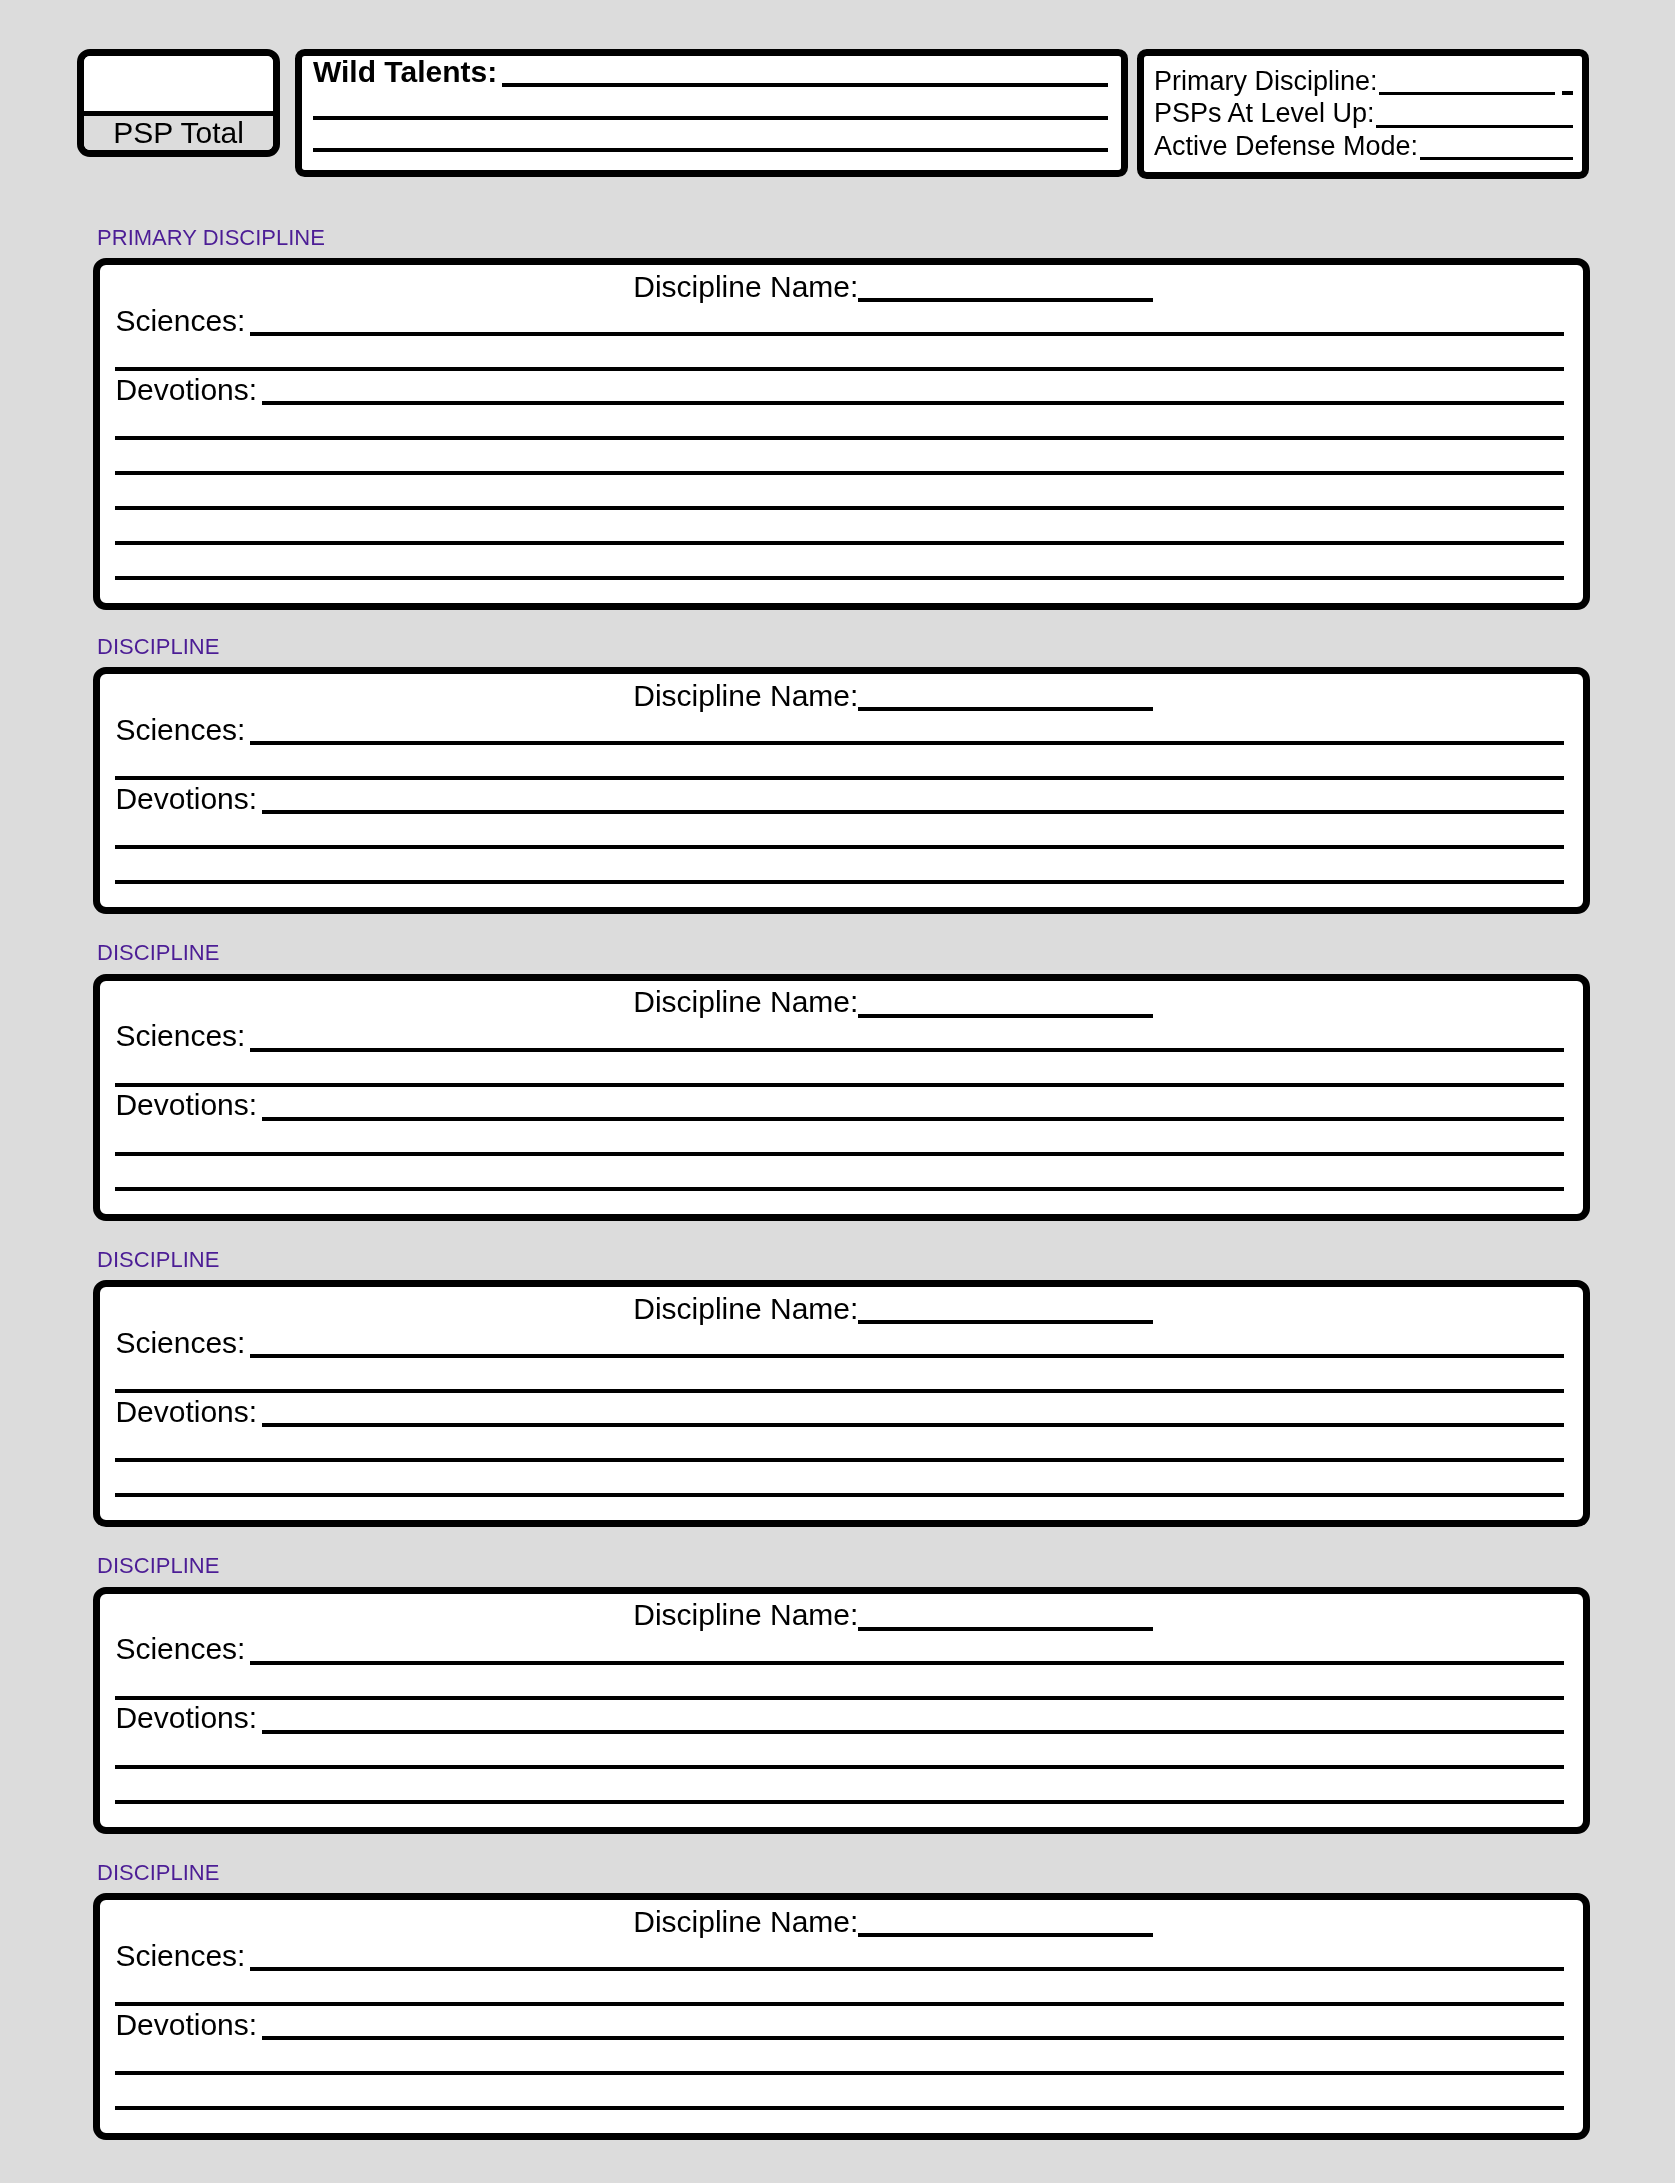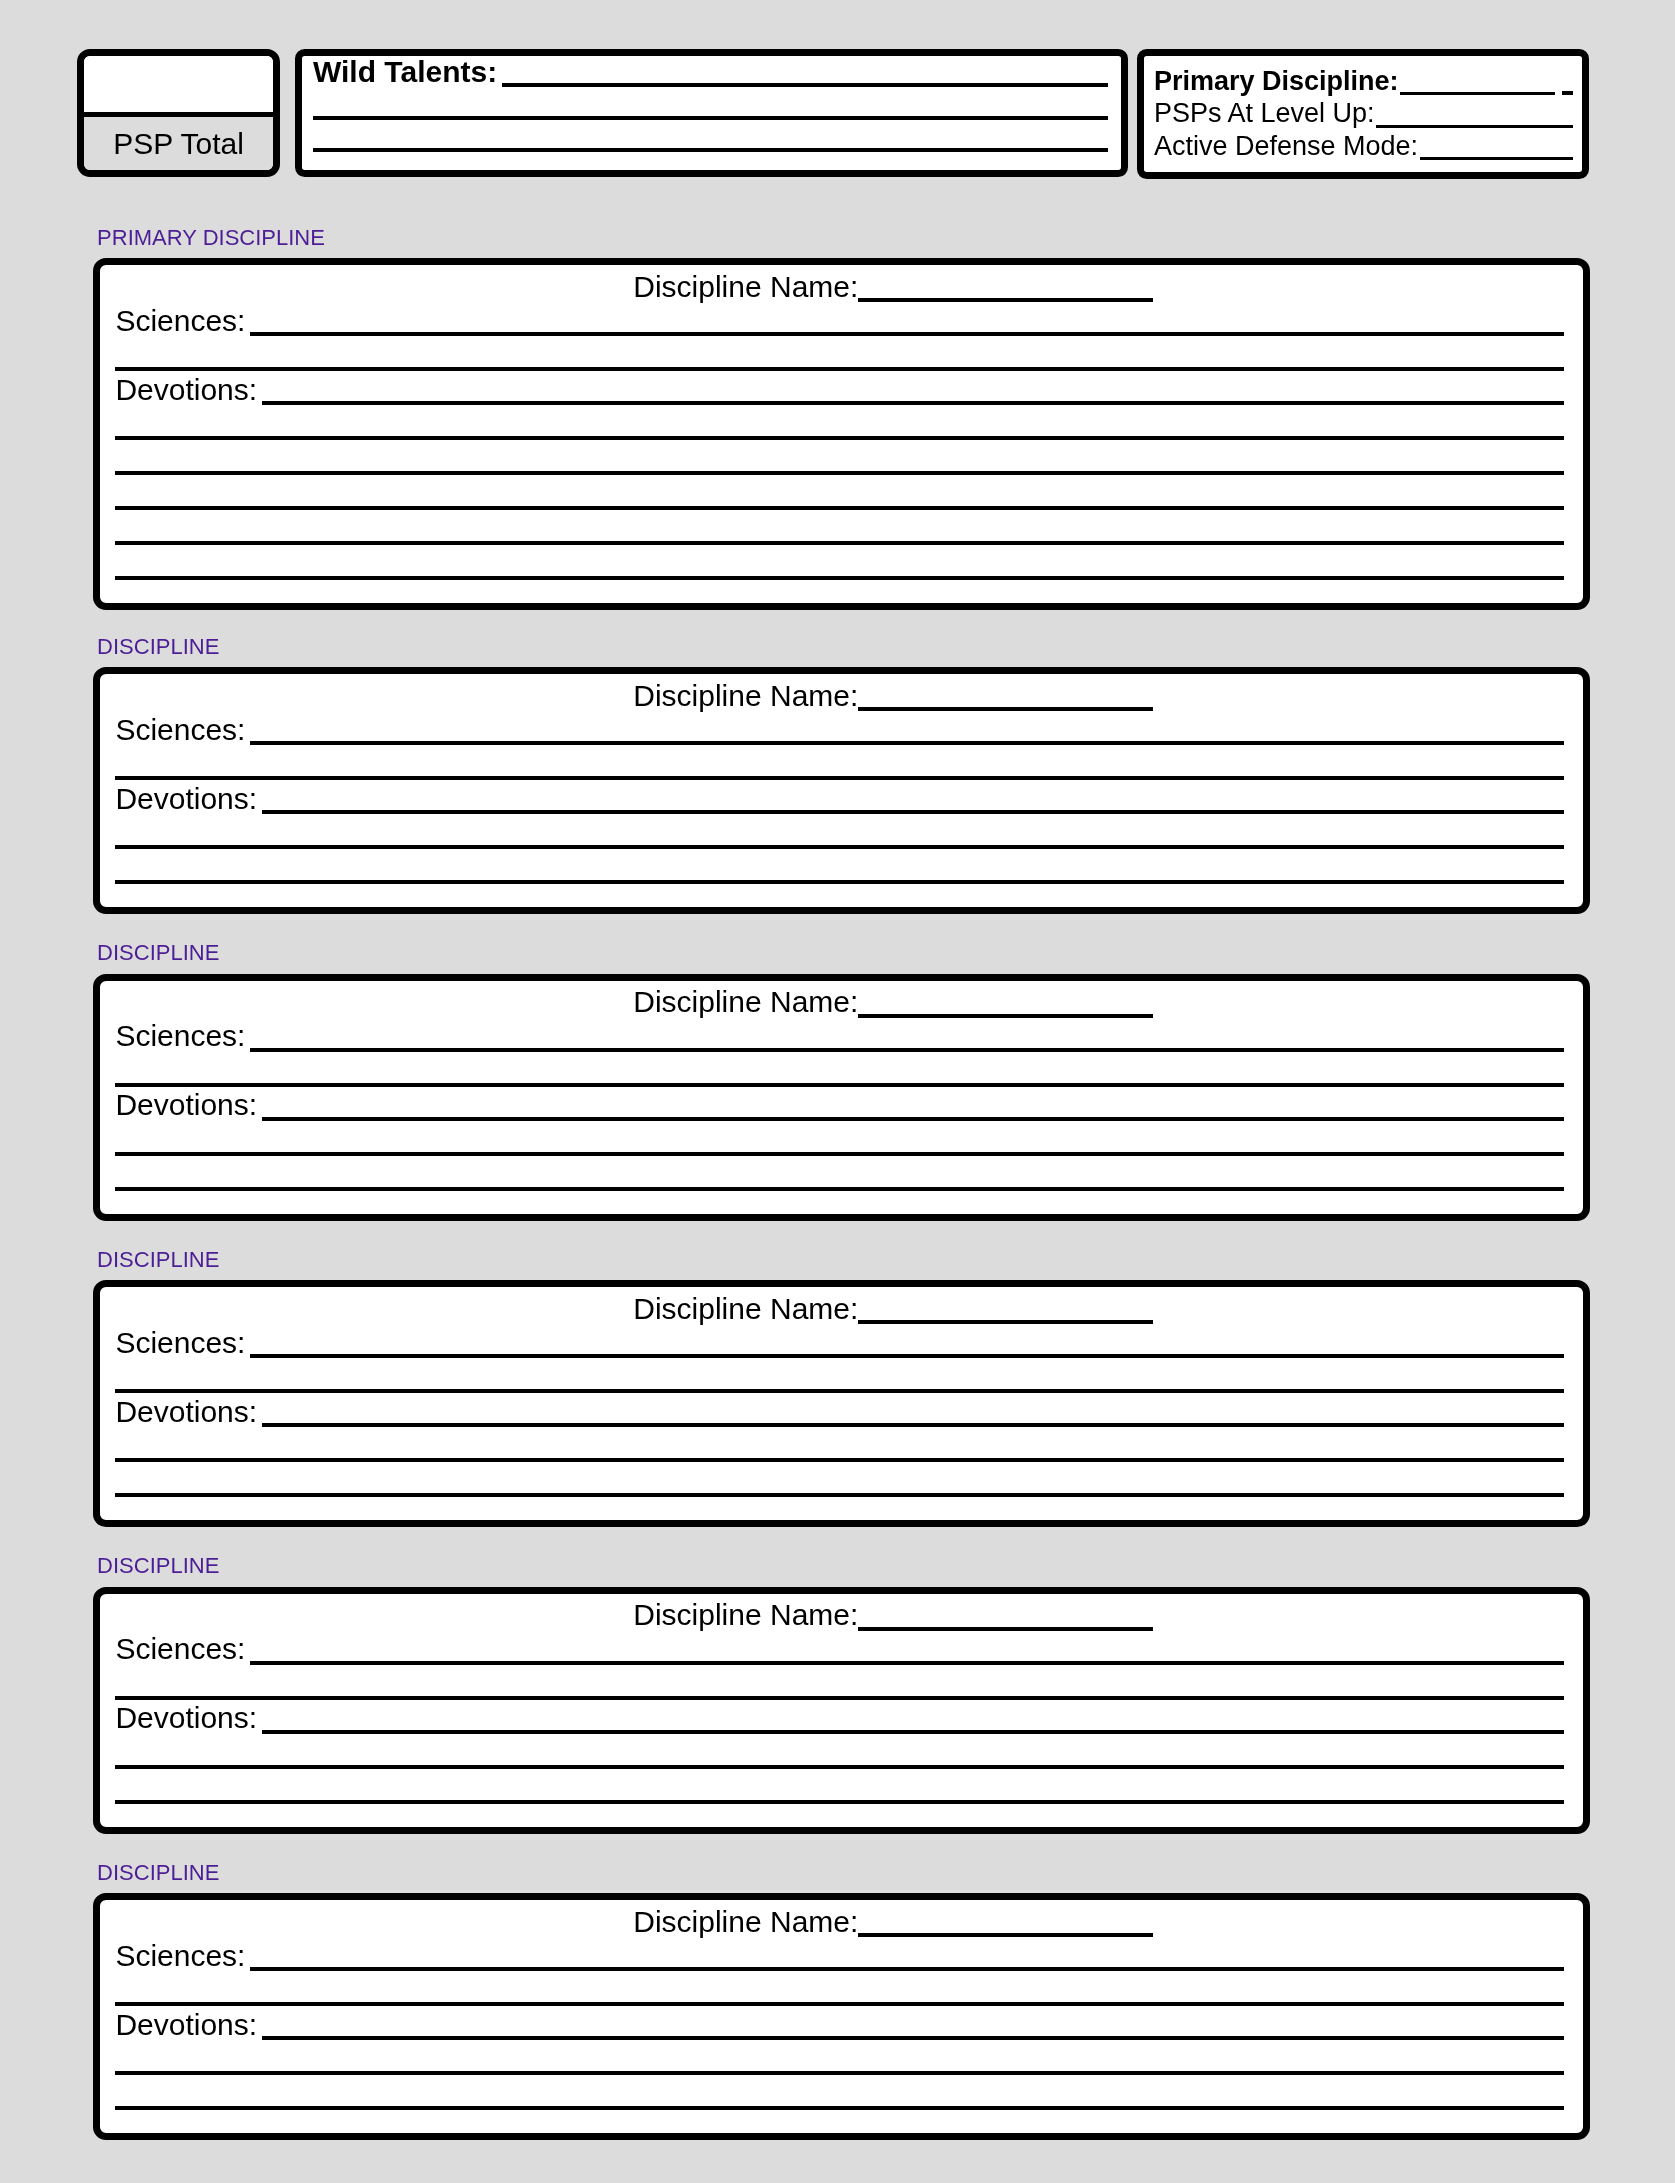--- a/index.html
+++ b/index.html
@@ -8,21 +8,21 @@
     width:1676px; height:2183px;
     position:relative; overflow:hidden;
     font-family:"Liberation Sans", sans-serif;
     color:#000;
   }
 
   
   .top-row { position:absolute; left:77px; top:49px; display:flex; align-items:flex-start; }
 
   .psp-box {
-    width:203px; height:128px; background:#fff;
+    width:203px; height:108px; background:#fff;
     border:7.3px solid #000; border-radius:13px;
     display:flex; flex-direction:column; overflow:hidden;
   }
   .psp-value { height:61px; background:#fff; border-bottom:5.7px solid #000; }
   .psp-label-cell {
     flex:1; background:#dcdcdc;
     display:flex; align-items:center; justify-content:center;
     font-size:30px;
   }
 
@@ -36,21 +36,21 @@
   .fill { flex:1; border-bottom:4.1px solid #000; }
   .wild-box .frow { height:31px; }
   .wild-box .rule { height:32.5px; border-bottom:4.1px solid #000; }
 
   .info-box {
     width:452px; height:130px; background:#fff;
     border:7.3px solid #000; border-radius:9.7px;
     margin-left:9.7px; padding:6.5px 9.7px 0 9.7px;
   }
   .info-box .frow { height:32.5px; }
-  .info-box .frow:first-child { height:32.5px;font-weight:bold; }
+  .info-box .frow:first-child { height:32.5px; }
   .info-box .lbl { font-size:27px; padding-right:1.6px; }
   .info-box .fill { border-bottom:3.2px solid #000; }
   .dot { width:10.6px; height:4.1px; background:#000; margin-left:7.3px; }
 
   
   #sections { position:absolute; left:93px; top:0; width:1497px; }
   .section { margin-top:27px; }
   .section.first  { margin-top:226px; }
   .section.second { margin-top:24.4px; }
   .shdr {

